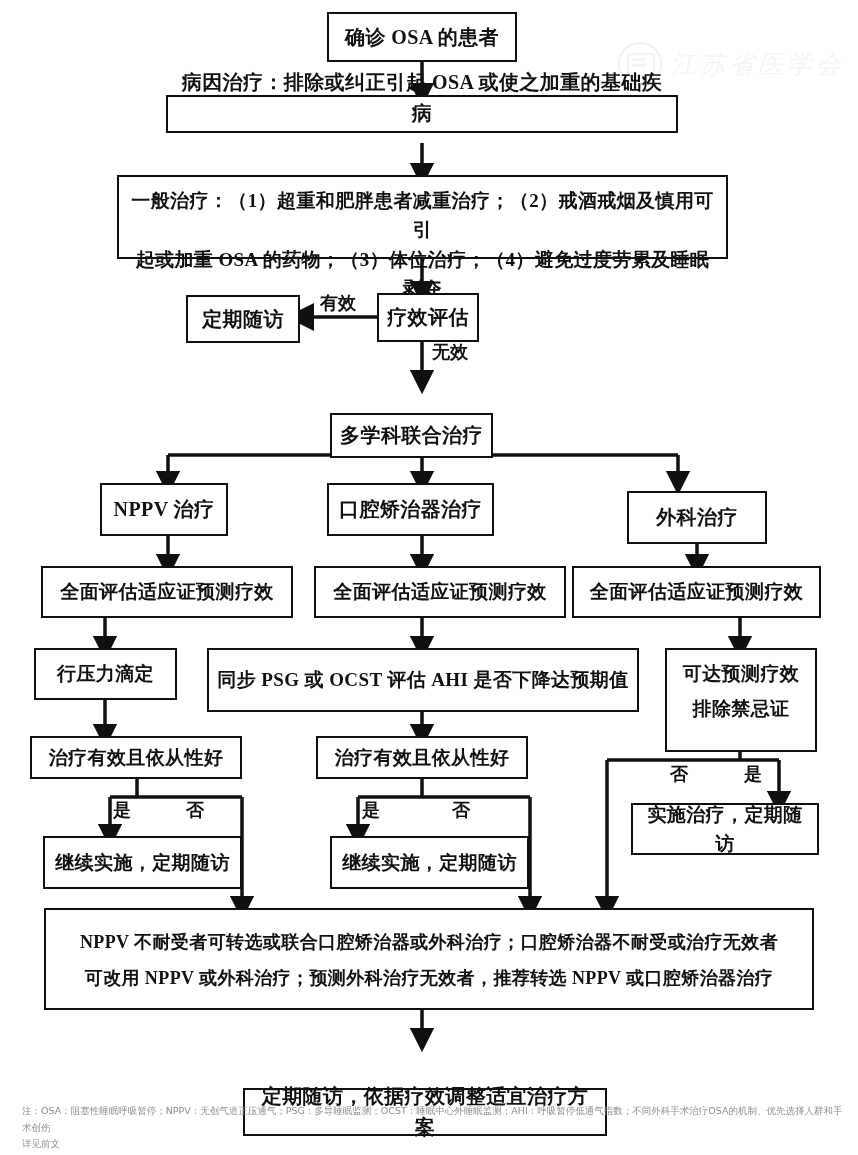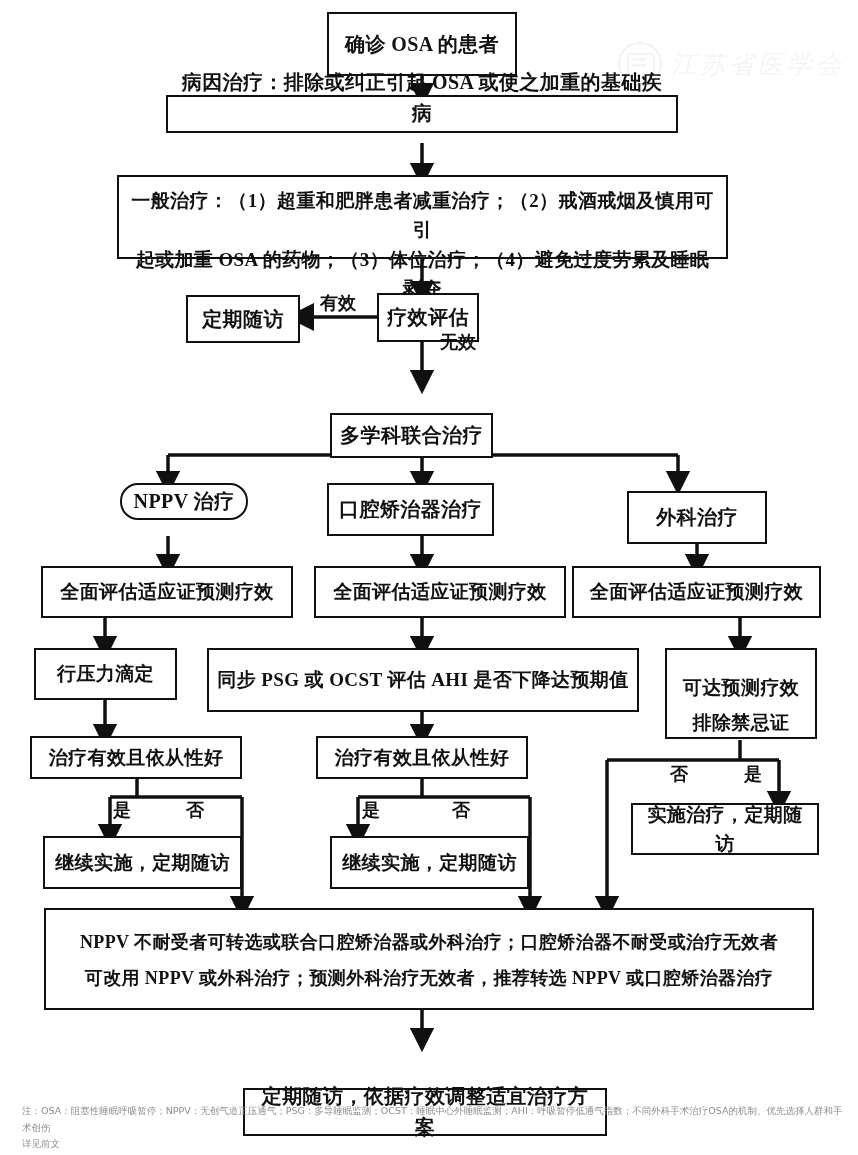--- a/index.html
+++ b/index.html
@@ -176,21 +176,21 @@
 
       <path d="M 422 1010 L 422 1040" marker-end="url(#arr)"></path>
     </g>
   </svg>
 
   <div id="watermark">
     <div class="wm-seal"></div>
     <div class="wm-text">江苏省医学会</div>
   </div>
 
-  <div class="box fs20" style="left:327px; top:12px; width:190px; height:64px;justify-content:flex-end;">
+  <div class="box fs20" style="left:327px; top:12px; width:190px; height:50px;justify-content:flex-end;">
     <span class="txt">确诊 OSA 的患者</span>
   </div>
 
   <div class="box fs20" style="left:166px; top:95px; width:512px; height:38px;align-items:flex-end;">
     <span class="txt">病因治疗：排除或纠正引起 OSA 或使之加重的基础疾病</span>
   </div>
 
   <div class="box fs19" style="left:117px; top:175px; width:611px; height:84px; display:block; padding-top:9px;text-align:center;">
     <span class="txt">一般治疗：（1）超重和肥胖患者减重治疗；（2）戒酒戒烟及慎用可引</span>
     <span class="txt">起或加重 OSA 的药物；（3）体位治疗；（4）避免过度劳累及睡眠剥夺</span>
@@ -201,21 +201,21 @@
   </div>
 
   <div class="box fs20" style="left:186px; top:295px; width:114px; height:48px;">
     <span class="txt">定期随访</span>
   </div>
 
   <div class="box fs20" style="left:330px; top:382px; width:163px; height:45px;margin-top:31px;">
     <span class="txt">多学科联合治疗</span>
   </div>
 
-  <div class="box fs20" style="left:120px; top:483px; width:128px; height:37px;border-radius:18px;">
+  <div class="box fs20" style="left:100px; top:483px; width:128px; height:53px;">
     <span class="txt">NPPV 治疗</span>
   </div>
 
   <div class="box fs20" style="left:327px; top:483px; width:167px; height:53px;">
     <span class="txt">口腔矫治器治疗</span>
   </div>
 
   <div class="box fs20" style="left:627px; top:483px; width:140px; height:53px;margin-top:8px;">
     <span class="txt">外科治疗</span>
   </div>
@@ -233,21 +233,21 @@
   </div>
 
   <div class="box fs19" style="left:34px; top:648px; width:143px; height:52px;">
     <span class="txt">行压力滴定</span>
   </div>
 
   <div class="box fs19" style="left:207px; top:648px; width:432px; height:64px;">
     <span class="txt">同步 PSG 或 OCST 评估 AHI 是否下降达预期值</span>
   </div>
 
-  <div class="box fs19" style="left:665px; top:648px; width:152px; height:91px; display:block; padding-top:20px; line-height:1.85;">
+  <div class="box fs19" style="left:665px; top:648px; width:152px; height:104px; display:block; padding-top:6px; line-height:1.85;">
     <span class="txt">可达预测疗效</span>
     <span class="txt">排除禁忌证</span>
   </div>
 
   <div class="box fs19" style="left:30px; top:736px; width:212px; height:43px;">
     <span class="txt">治疗有效且依从性好</span>
   </div>
 
   <div class="box fs19" style="left:316px; top:736px; width:212px; height:43px;">
     <span class="txt">治疗有效且依从性好</span>
@@ -268,21 +268,21 @@
   <div class="box fs18" style="left:44px; top:908px; width:770px; height:102px; display:block; padding-top:14px; line-height:2.0;">
     <span class="txt">NPPV 不耐受者可转选或联合口腔矫治器或外科治疗；口腔矫治器不耐受或治疗无效者</span>
     <span class="txt">可改用 NPPV 或外科治疗；预测外科治疗无效者，推荐转选 NPPV 或口腔矫治器治疗</span>
   </div>
 
   <div class="box fs20" style="left:243px; top:1040px; width:364px; height:48px;margin-top:48px;">
     <span class="txt">定期随访，依据疗效调整适宜治疗方案</span>
   </div>
 
   <div class="elabel" style="left:320px; top:291px;">有效</div>
-  <div class="elabel" style="left:432px; top:330px;margin-left:8px;">无效</div>
+  <div class="elabel" style="left:432px; top:340px;">无效</div>
 
   <div class="elabel" style="left:113px; top:798px;">是</div>
   <div class="elabel" style="left:186px; top:798px;">否</div>
 
   <div class="elabel" style="left:362px; top:798px;">是</div>
   <div class="elabel" style="left:452px; top:798px;">否</div>
 
   <div class="elabel" style="left:670px; top:762px;">否</div>
   <div class="elabel" style="left:744px; top:762px;">是</div>
 

